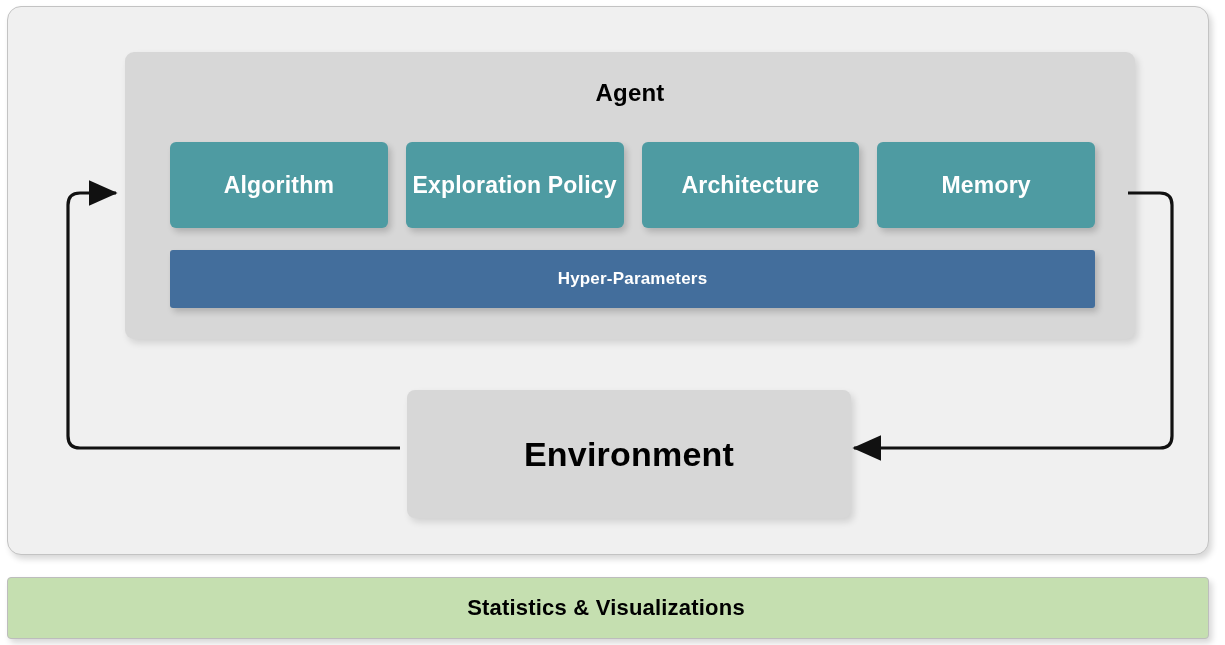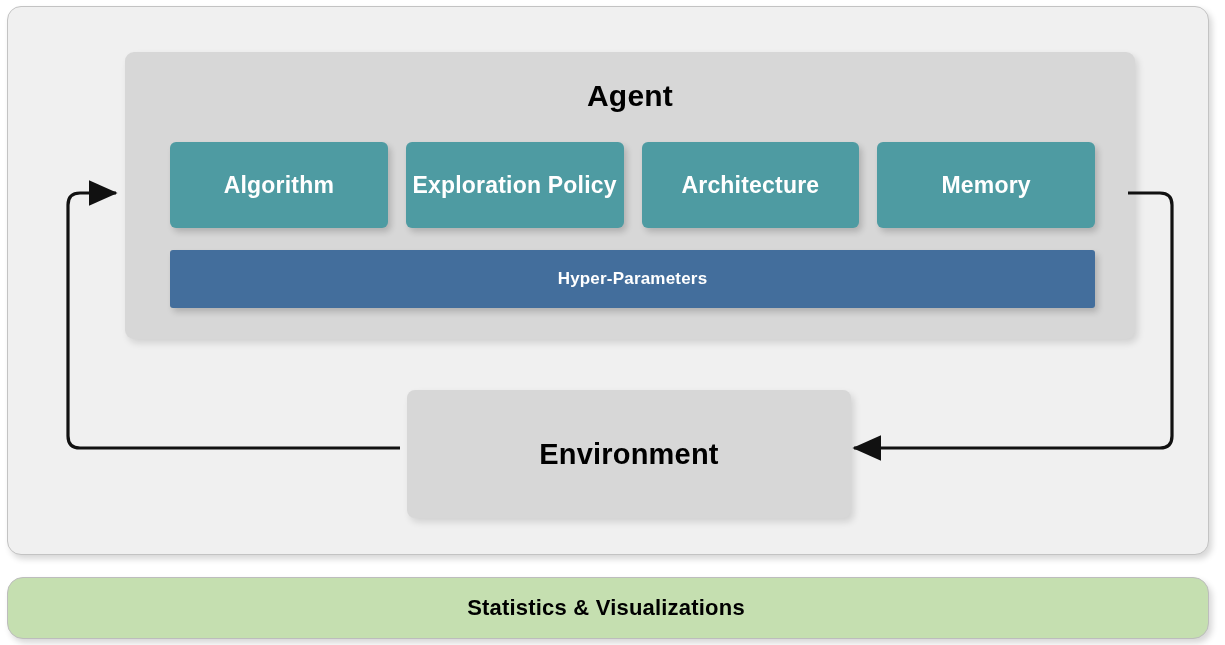--- a/index.html
+++ b/index.html
@@ -40,21 +40,21 @@
     background: #d7d7d7;
     border-radius: 9px;
     box-shadow: 3px 4px 7px rgba(0,0,0,0.13);
   }
   #agent-title {
     position: absolute;
     left: 0;
     top: 27px;
     width: 100%;
     text-align: center;
-    font-size: 30px;
+    font-size: 24px;
     font-weight: bold;
     color: #000000;
     letter-spacing: 0.2px;
   }
 
   
   #component-row {
     position: absolute;
     left: 45px;
     top: 90px;
@@ -104,21 +104,21 @@
     top: 383px;
     width: 444px;
     height: 128px;
     background: #d7d7d7;
     border-radius: 8px;
     box-shadow: 3px 4px 7px rgba(0,0,0,0.13);
     display: flex;
     align-items: center;
     justify-content: center;
     color: #000000;
-    font-size: 29px;
+    font-size: 34px;
     font-weight: bold;
     letter-spacing: 0.2px;
   }
 
   
   #arrows {
     position: absolute;
     left: 0;
     top: 0;
     width: 1225px;
@@ -129,21 +129,21 @@
   
   #stats-bar {
     position: absolute;
     left: 7px;
     top: 577px;
     width: 1202px;
     height: 62px;
     box-sizing: border-box;
     background: #c5dfb0;
     border: 1px solid #bdbdbd;
-    border-radius: 16px;
+    border-radius: 4px;
     box-shadow: 3px 4px 6px rgba(0,0,0,0.16);
     display: flex;
     align-items: center;
     justify-content: center;
   }
   #stats-label {
     font-size: 22px;
     font-weight: bold;
     color: #000000;
     letter-spacing: 0.2px;

